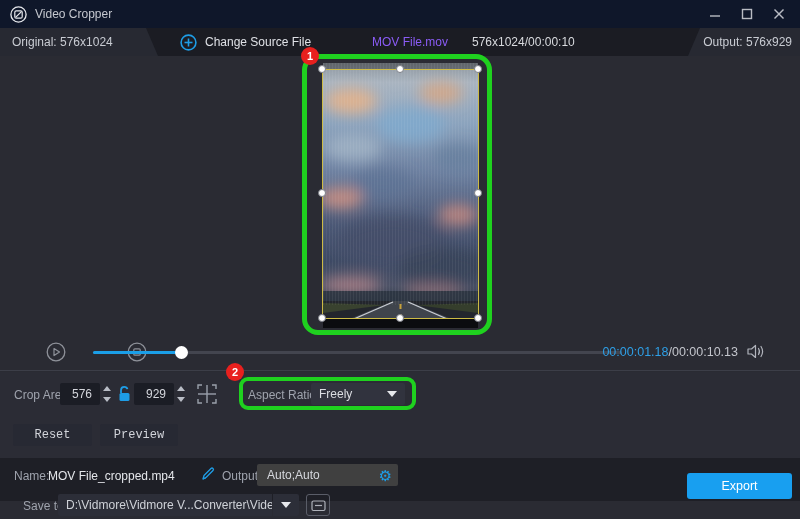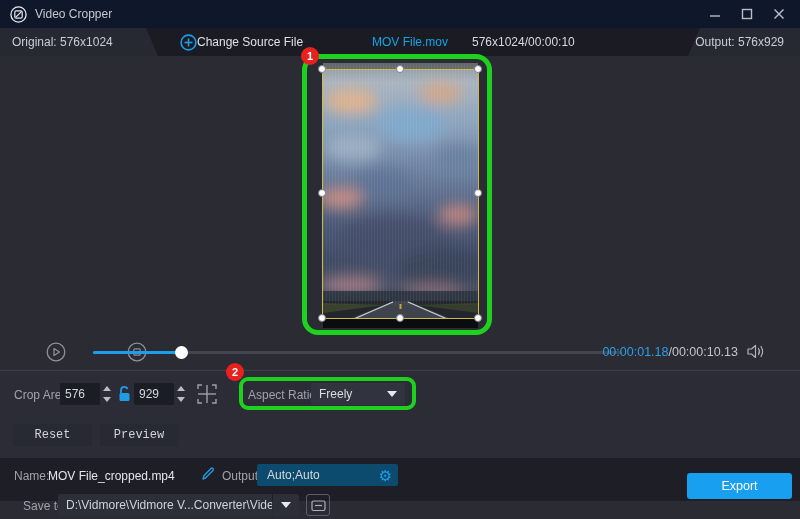--- a/index.html
+++ b/index.html
@@ -15,23 +15,23 @@
   .titlebar .title { color:#c5c8cf; margin-left:8px; }
   .win-controls { margin-left:auto; display:flex; align-items:center; gap:10px; }
   .win-btn { width:22px; height:18px; display:flex; align-items:center; justify-content:center; cursor:pointer; }
   
   .infobar { position:absolute; left:0; top:28px; width:800px; height:28px; background:#1b1c23; }
   .tab-left { position:absolute; left:0; top:0; height:28px; width:158px; background:#272932;
     clip-path:polygon(0 0, calc(100% - 12px) 0, 100% 100%, 0 100%);
     display:flex; align-items:center; padding-left:12px; color:#c9ccd3; }
   .tab-right { position:absolute; right:0; top:0; height:28px; width:112px; background:#272932;
     clip-path:polygon(12px 0, 100% 0, 100% 100%, 0 100%);
-    display:flex; align-items:center; justify-content:flex-end; padding-right:16px; color:#c9ccd3; }
-  .change-source { position:absolute; left:180px; top:0; height:28px; display:flex; align-items:center; gap:0; cursor:pointer; color:#dfe1e6; }
-  .file-name { position:absolute; left:372px; top:0; height:28px; display:flex; align-items:center; color:#0ea5e9; }
+    display:flex; align-items:center; justify-content:flex-end; padding-right:8px; color:#c9ccd3; }
+  .change-source { position:absolute; left:180px; top:0; height:28px; display:flex; align-items:center; gap:8px; cursor:pointer; color:#dfe1e6; }
+  .file-name { position:absolute; left:372px; top:0; height:28px; display:flex; align-items:center; color:#8b5cf6; }
   .file-info { position:absolute; left:472px; top:0; height:28px; display:flex; align-items:center; color:#d8dade; }
   
   .preview { position:absolute; left:0; top:56px; width:800px; height:315px; background:#2a2b33; border-bottom:1px solid #3c3e48; }
   .video-wrap { position:absolute; left:323px; top:7px; width:155px; height:265px; }
   .streaks { position:absolute; left:0; top:0; width:155px; height:242px; pointer-events:none;
     background:repeating-linear-gradient(90deg, rgba(255,255,255,0.06) 0 1px, transparent 1px 3px); }
   .crop-box { position:absolute; left:-1px; top:6px; width:157px; height:250px; border:1.5px solid #cdbb45; }
   .handle { position:absolute; width:8px; height:8px; border-radius:50%; background:#ffffff; border:1px solid #7c7f87; cursor:pointer; }
   .green-rect-1 { position:absolute; left:302px; top:-2px; width:190px; height:281px;
     border:5px solid #1fd11f; border-radius:16px; pointer-events:none; }
@@ -48,21 +48,21 @@
   .slider .thumb { position:absolute; top:2px; width:13px; height:13px; border-radius:50%; background:#ffffff; }
   .time { position:absolute; right:42px; top:0; height:36px; display:flex; align-items:center; font-size:12.5px; color:#c3c5cc; }
   .time .cur { color:#2e9fe6; }
   .volume { position:absolute; right:14px; top:9px; cursor:pointer; }
   
   .controls { position:absolute; left:0; top:372px; width:800px; height:86px; background:#2b2c35; }
   .label { color:#9fa3ad; }
   .crop-row { position:absolute; left:0; top:0; width:800px; height:44px; }
   .crop-label { position:absolute; left:14px; top:16px; }
   .num-box { position:absolute; top:11px; width:40px; height:22px; background:#1b1d25; border-radius:2px;
-    color:#d4d6dc; display:flex; align-items:center; padding-left:5px; cursor:text; }
+    color:#d4d6dc; display:flex; align-items:center; padding-left:12px; cursor:text; }
   .num-w { left:60px; } .num-h { left:134px; }
   .spin { position:absolute; top:12px; width:12px; height:20px; display:flex; flex-direction:column; justify-content:space-between; padding:2px 0; }
   .spin-w { left:103px; } .spin-h { left:177px; }
   .tri-up { width:0; height:0; border-left:4px solid transparent; border-right:4px solid transparent; border-bottom:5px solid #b9bdc6; cursor:pointer; }
   .tri-dn { width:0; height:0; border-left:4px solid transparent; border-right:4px solid transparent; border-top:5px solid #b9bdc6; cursor:pointer; }
   .lock { position:absolute; left:117px; top:13px; cursor:pointer; }
   .center-icon { position:absolute; left:194px; top:9px; cursor:pointer; }
   .green-rect-2 { position:absolute; left:239px; top:5px; width:177px; height:33px;
     border:4px solid #1fd11f; border-radius:9px; pointer-events:none; }
   .badge-2 { left:226px; top:-9px; }
@@ -73,21 +73,21 @@
   .btn-row { position:absolute; left:0; top:52px; }
   .gbtn { position:absolute; top:0; height:22px; background:#272933; border-radius:2px; color:#d2d4da;
     display:flex; align-items:center; justify-content:center; cursor:pointer;font-family:Liberation Mono, monospace; }
   .reset-btn { left:13px; width:79px; } .preview-btn { left:100px; width:78px;text-align:center; }
   
   .bottom { position:absolute; left:0; top:458px; width:800px; height:43px; background:#1e1f26; }
   .name-label { position:absolute; left:14px; top:11px; }
   .name-value { position:absolute; left:48px; top:11px; color:#e4e6ea; }
   .edit-icon { position:absolute; left:200px; top:8px; cursor:pointer; }
   .output-label { position:absolute; left:222px; top:11px; }
-  .output-box { position:absolute; left:257px; top:6px; width:141px; height:22px; background:#0c4a6e; border-radius:2px;
+  .output-box { position:absolute; left:257px; top:6px; width:141px; height:22px; background:#404040; border-radius:2px;
     display:flex; align-items:center; padding:0 6px 0 10px; color:#d5d7dd; cursor:pointer;text-align:right; }
   .output-box .gear { margin-left:auto; color:#1e9de6; font-size:15px; line-height:1; cursor:pointer; }
   .export-btn { position:absolute; left:687px; top:15px; width:105px; height:26px; background:#189ff0; border-radius:3px;
     color:#ffffff; font-size:12.5px; display:flex; align-items:center; justify-content:center; cursor:pointer; }
   .save-label { position:absolute; left:12px; top:41px;margin-left:11px; }
   .path-box { position:absolute; left:58px; top:36px; width:214px; height:22px; background:#2c2e38; border-radius:2px 0 0 2px;
     display:flex; align-items:center; padding-left:8px; color:#cfd2d8; white-space:nowrap; overflow:hidden; cursor:pointer; }
   .path-caret { position:absolute; left:273px; top:36px; width:26px; height:22px; background:#2c2e38; border-radius:0 2px 2px 0;
     display:flex; align-items:center; justify-content:center; cursor:pointer; }
   .path-caret .caret { width:0; height:0; border-left:5px solid transparent; border-right:5px solid transparent; border-top:6px solid #e6e8ec; }

